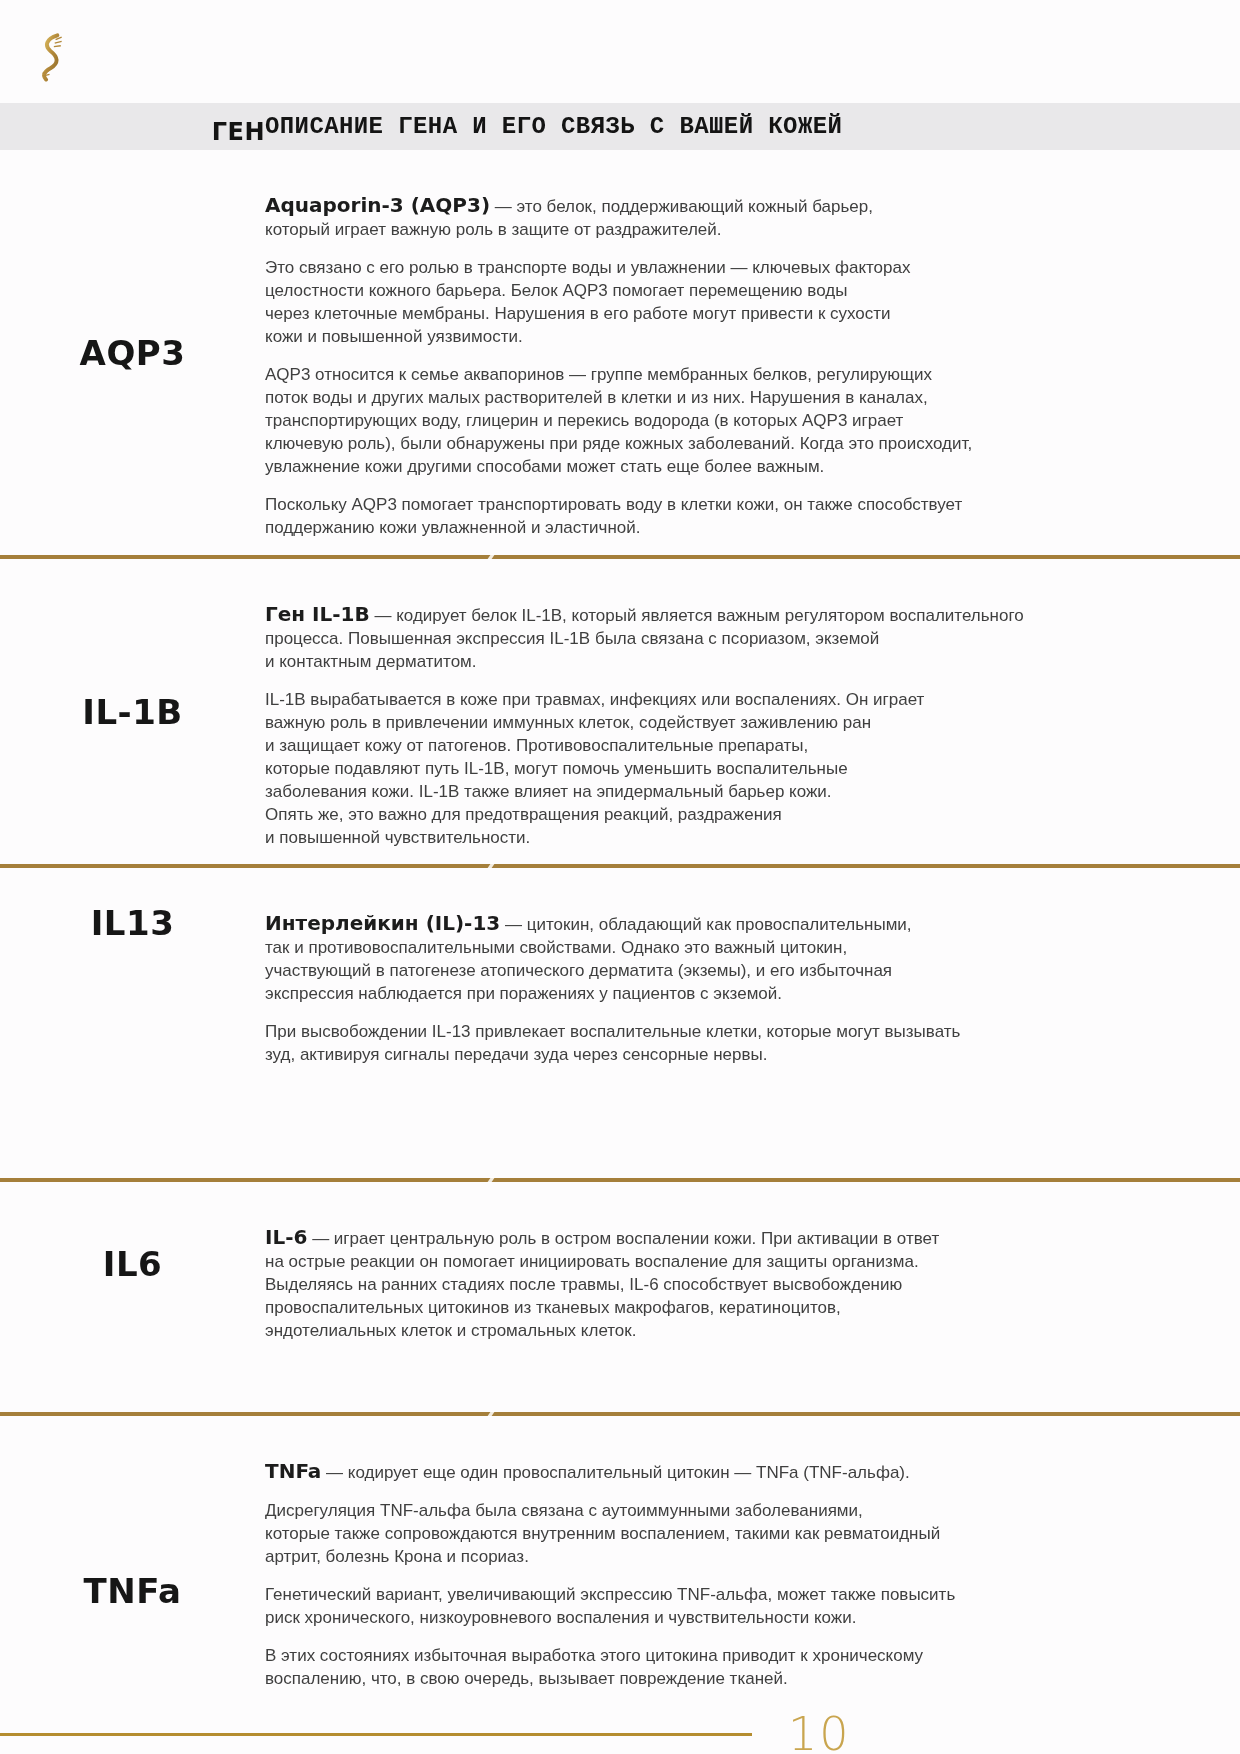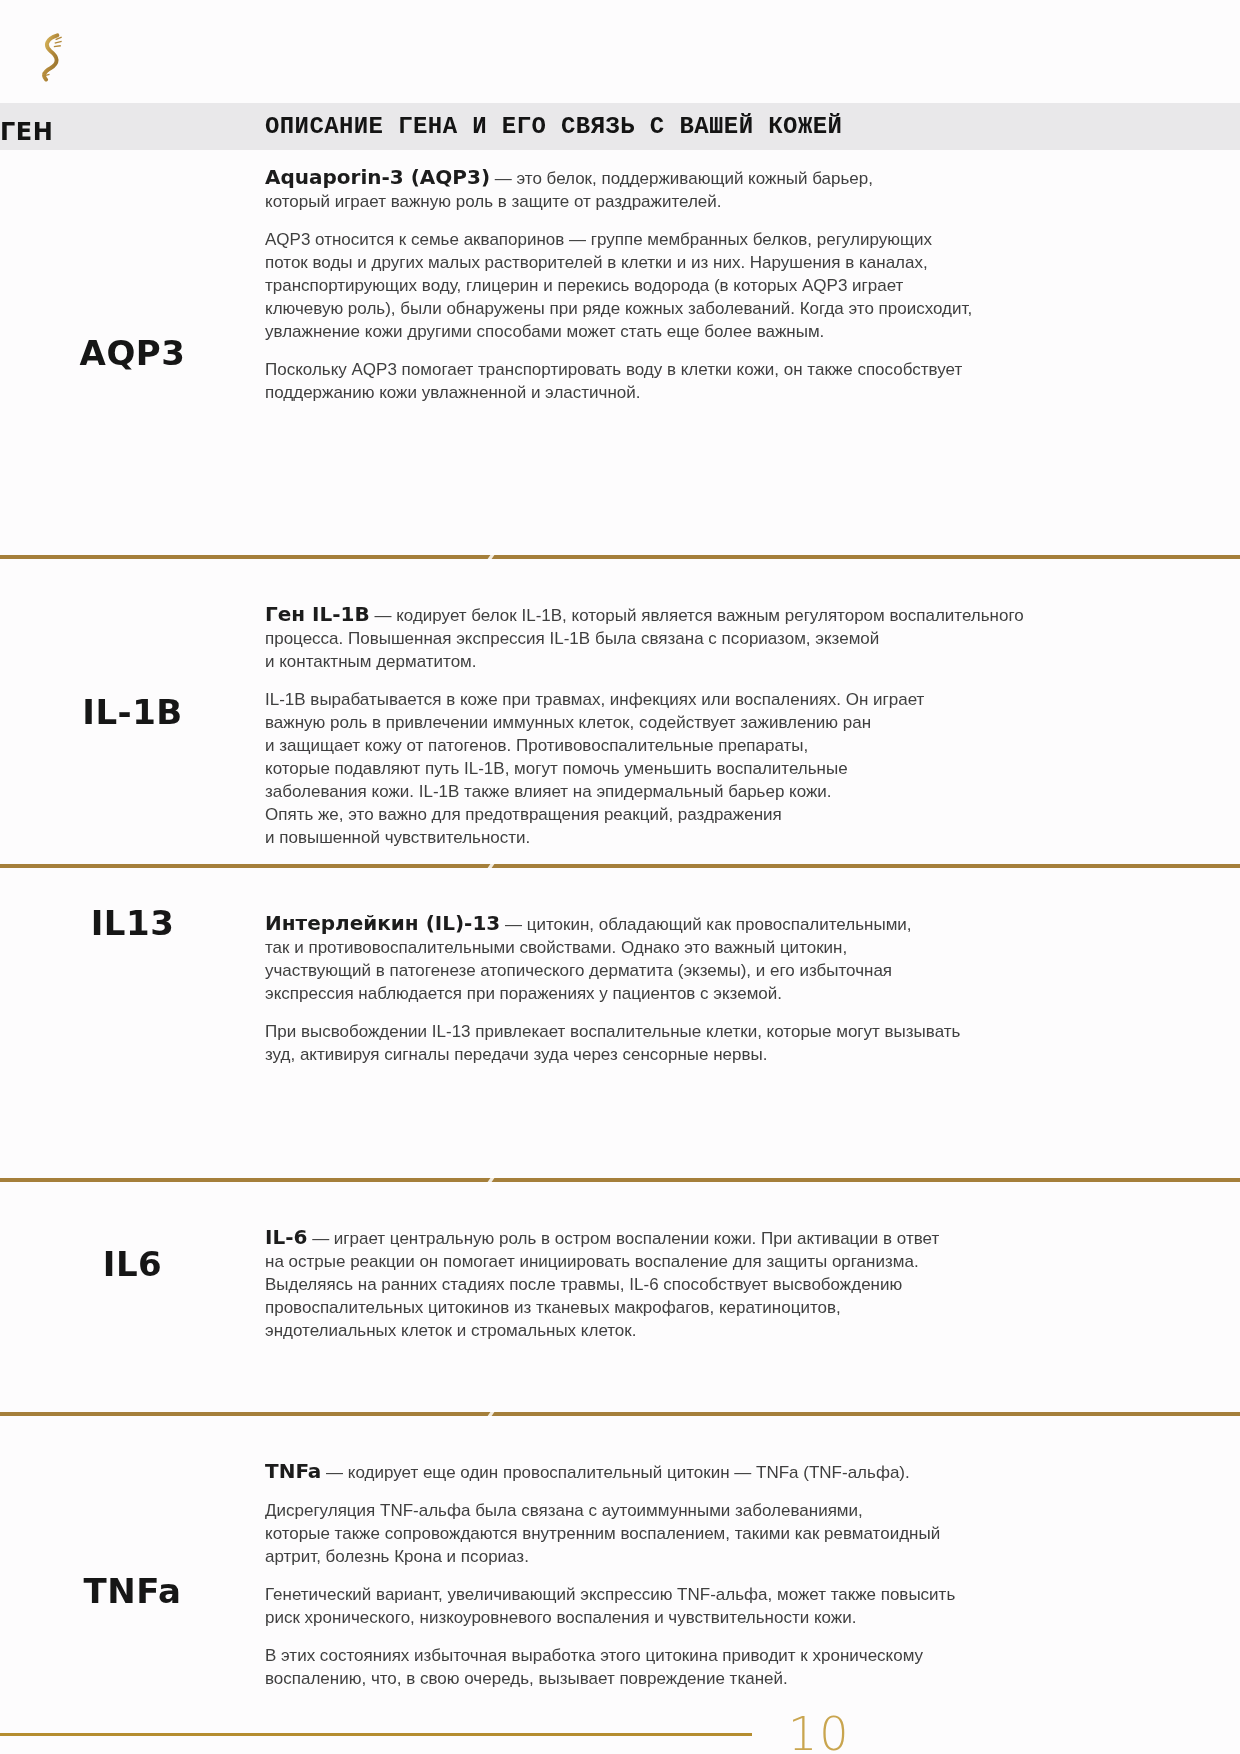--- a/index.html
+++ b/index.html
@@ -6,21 +6,21 @@
   .page{
     width:1240px;height:1754px;position:relative;background:#fdfcfd;
     font-family:"Liberation Sans",sans-serif;color:#3f3f3f;overflow:hidden;
   }
   .logo{position:absolute;top:32px;left:40px;width:26px;height:50px;}
   .header-bar{
     margin-top:103px;height:47px;background:#e9e8ea;
     display:flex;align-items:center;
   }
   .h-gene{
-    width:265px;text-align:left;font-weight:700;font-size:24px;color:#141414;
+    width:265px;text-align:right;font-weight:700;font-size:24px;color:#141414;
     font-family:"DejaVu Sans","Liberation Sans",sans-serif;letter-spacing:.5px;margin-top:10px;
   }
   .h-desc{
     font-weight:700;font-size:24px;color:#141414;letter-spacing:.4px;
     font-family:Liberation Mono, monospace;
   }
   .gene-row{display:flex;}
   .gene-row.r0{min-height:405px;}
   .gene-row.r1{min-height:283px;}
   .gene-row.r2{min-height:310px;justify-content:flex-end;}
@@ -30,21 +30,21 @@
     width:265px;display:flex;align-items:center;justify-content:center;flex:none;
   }
   .gene-label{
     font-family:"DejaVu Sans","Liberation Sans",sans-serif;
     font-weight:700;font-size:34px;color:#161616;letter-spacing:.5px;position:relative;
   }
   .r2 .gene-label{top:-100px;}
   .r3 .gene-label{top:-33px;}
   .r4 .gene-label{top:30px;}
   .col-desc{flex:1;padding-right:100px;padding-top:44px;}
-  .r0 .col-desc{padding-top:16px;}
+  .r0 .col-desc{padding-top:44px;}
   .r4 .col-desc{}
   .para{
     white-space:pre-line;margin:0 0 15px 0;
     font-size:17px;line-height:23px;color:#3f3f3f;
   }
   .lead{
     font-size:20px;font-weight:700;color:#1c1c1c;
     font-family:"DejaVu Sans","Liberation Sans",sans-serif;
   }
   .divider{height:4px;background:#a57f3b;position:relative;}
@@ -85,20 +85,24 @@
     <div class="h-desc">ОПИСАНИЕ ГЕНА И ЕГО СВЯЗЬ С ВАШЕЙ КОЖЕЙ</div>
   </div>
 
   <section class="gene-row r0">
     <div class="col-gene">
       <div class="gene-label">AQP3</div>
     </div>
     <div class="col-desc">
       <p class="para"><strong class="lead">Aquaporin-3 (AQP3)</strong><span> — это белок, поддерживающий кожный барьер,
 который играет важную роль в защите от раздражителей.</span></p>
+      <p class="para">Это связано с его ролью в транспорте воды и увлажнении — ключевых факторах
+целостности кожного барьера. Белок AQP3 помогает перемещению воды
+через клеточные мембраны. Нарушения в его работе могут привести к сухости
+кожи и повышенной уязвимости.</p>
       <p class="para">AQP3 относится к семье аквапоринов — группе мембранных белков, регулирующих
 поток воды и других малых растворителей в клетки и из них. Нарушения в каналах,
 транспортирующих воду, глицерин и перекись водорода (в которых AQP3 играет
 ключевую роль), были обнаружены при ряде кожных заболеваний. Когда это происходит,
 увлажнение кожи другими способами может стать еще более важным.</p>
       <p class="para">Поскольку AQP3 помогает транспортировать воду в клетки кожи, он также способствует
 поддержанию кожи увлажненной и эластичной.</p>
     </div>
   </section>
   <div class="divider"></div>

